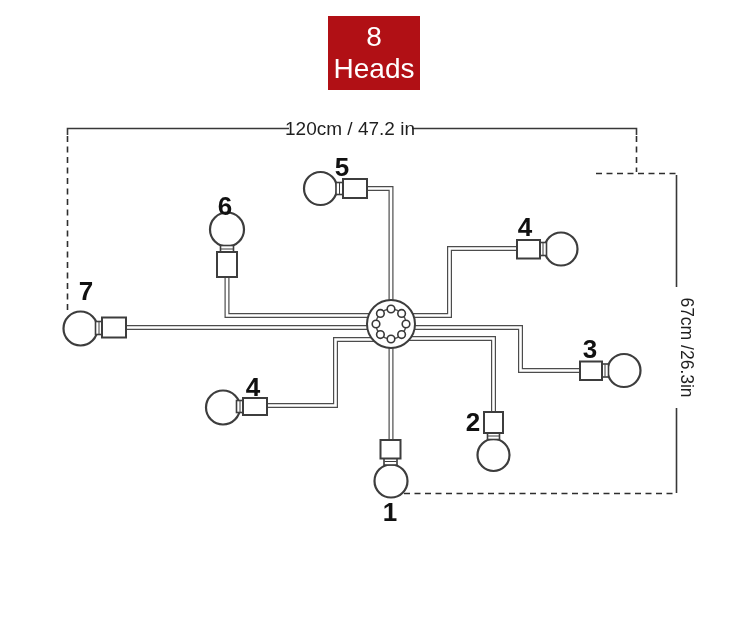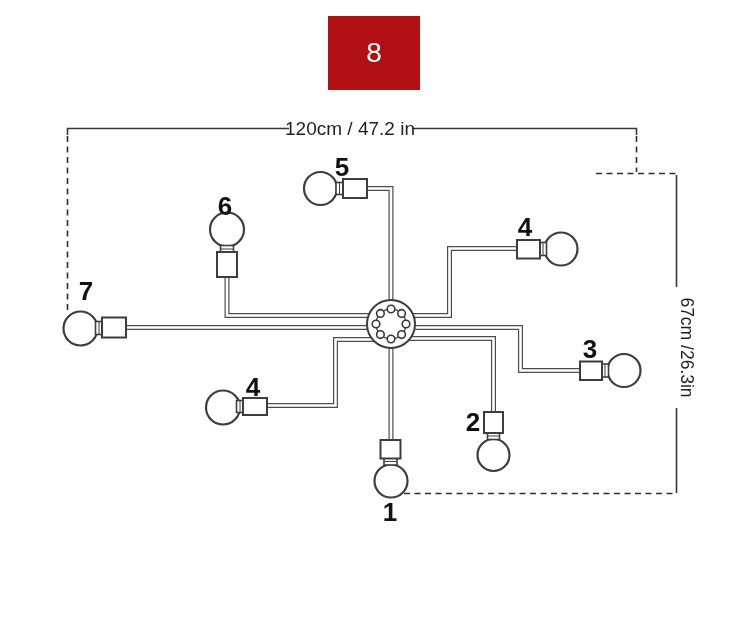--- a/index.html
+++ b/index.html
@@ -142,15 +142,16 @@
       <rect class="ferrule" x="384" y="458" width="13" height="7"></rect>
       <line class="ridge" x1="384.5" y1="461.5" x2="396.5" y2="461.5"></line>
       <rect class="socket" x="380.5" y="440" width="20" height="18.5"></rect>
       <text class="num" x="390" y="521" text-anchor="middle">1</text>
     </g>
 
   </svg>
 
   <div id="badge">
     <div class="bline">8</div>
+    <div class="bline">Heads</div>
   </div>
 
 </div>
 
 </body></html>

